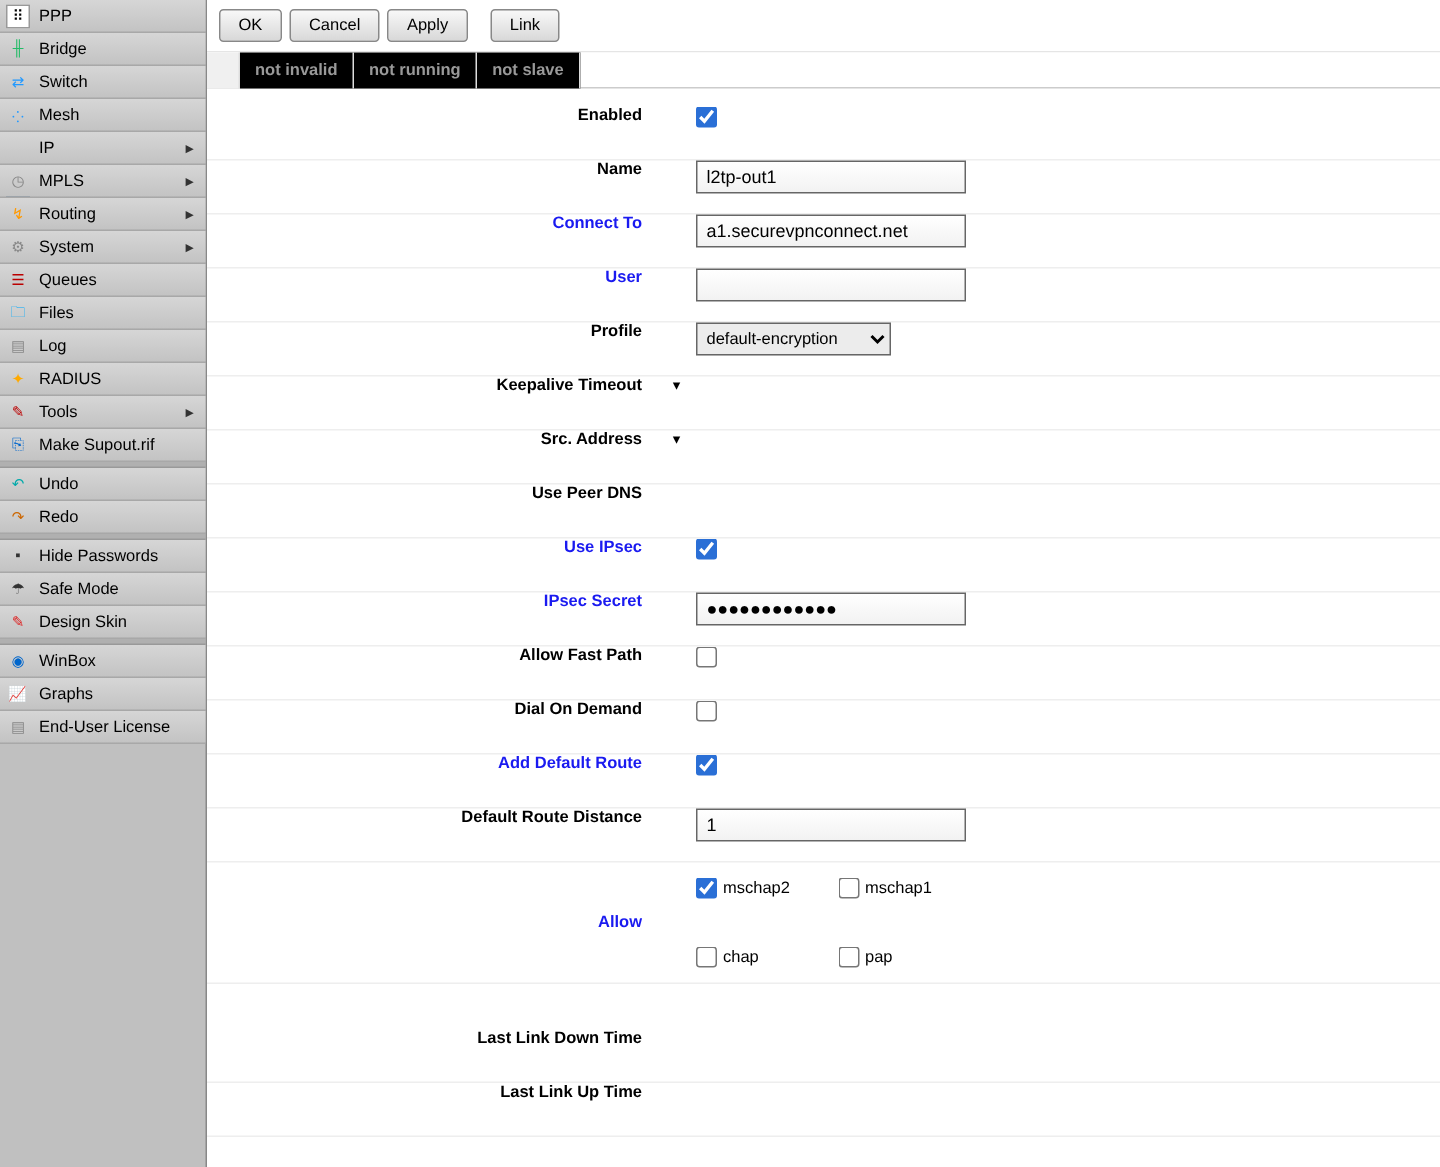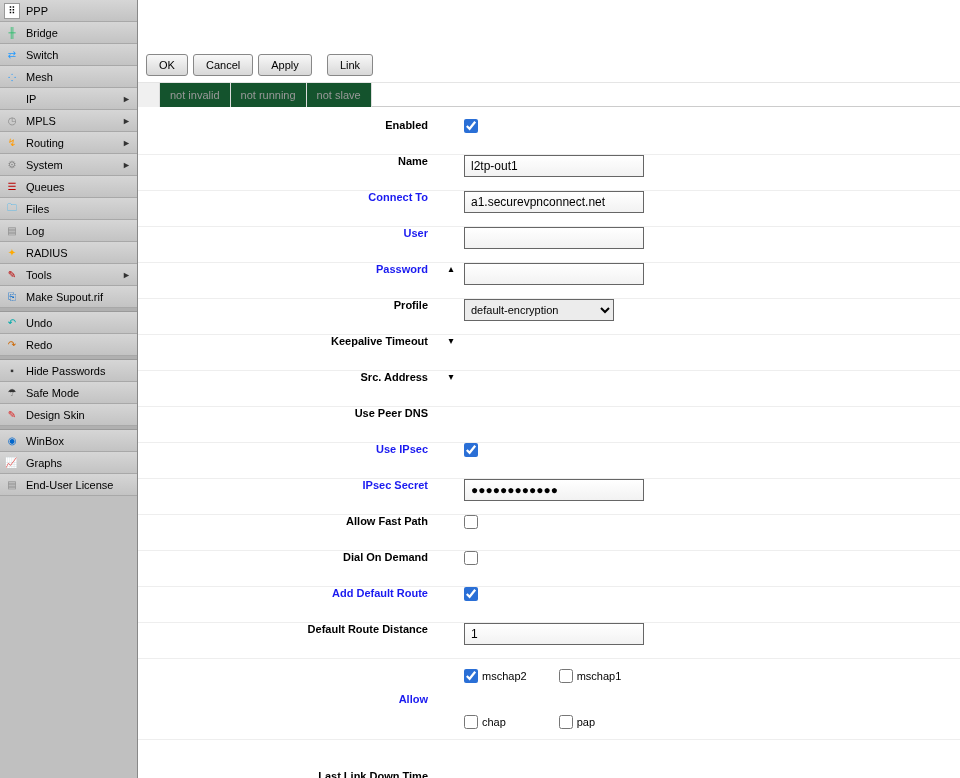--- a/index.html
+++ b/index.html
@@ -63,21 +63,20 @@
   }
   .btn {
     display:inline-block;
     border: 1px solid #888;
     background: linear-gradient(#f8f8f8,#d8d8d8);
     padding: 4px 12px;
     font-size: 11px;
     border-radius: 3px;
     cursor: pointer;
     margin-right: 2px;
-    margin-top: 48px;
   }
   .btn.gap { margin-left: 10px; }
 
   .flagsbar {
     display:flex;
     align-items:center;
     border-bottom: 1px solid #ccc;
     background:#fff;
     height: 24px;
   }
@@ -85,22 +84,23 @@
     width: 22px; height: 24px;
     border-right: 1px solid #ddd;
     background:#f0f0f0;
   }
   .flag {
     padding: 0 10px;
     height:24px;
     display:flex; align-items:center;
     color:#999;
     border-right: 1px solid #ddd;
-    background:#14532d;
+    background:#000000;
     font-size:11px;
+    font-weight:bold;
   }
 
   .form { padding: 12px 0 20px 0; }
   .row {
     display:flex;
     align-items:flex-start;
     min-height: 36px;
     border-bottom: 1px solid #eee;
     padding: 0 10px 0 0;
   }
@@ -330,33 +330,26 @@
     </div>
 
     <div class="row">
       <div class="label blue">User</div>
       <div class="toggle"></div>
       <div class="field">
           <input class="txt" value="" style="">
         </div>
     </div>
 
-    <div class="row">
-      <div class="label blue">Password</div>
-      <div class="toggle">▴</div>
-      <div class="field">
-          <input class="txt" type="password" value="" style="">
-        </div>
-    </div>
 
     <div class="row">
       <div class="label">Profile</div>
       <div class="toggle"></div>
       <div class="field">
-        <select class="sel" style="width:150px">
+        <select class="sel" style="width:130px">
           <option>default-encryption</option>
         </select>
       </div>
     </div>
 
     <div class="row">
       <div class="label">Keepalive Timeout</div>
       <div class="toggle">▾</div>
       <div class="field"></div>
     </div>

